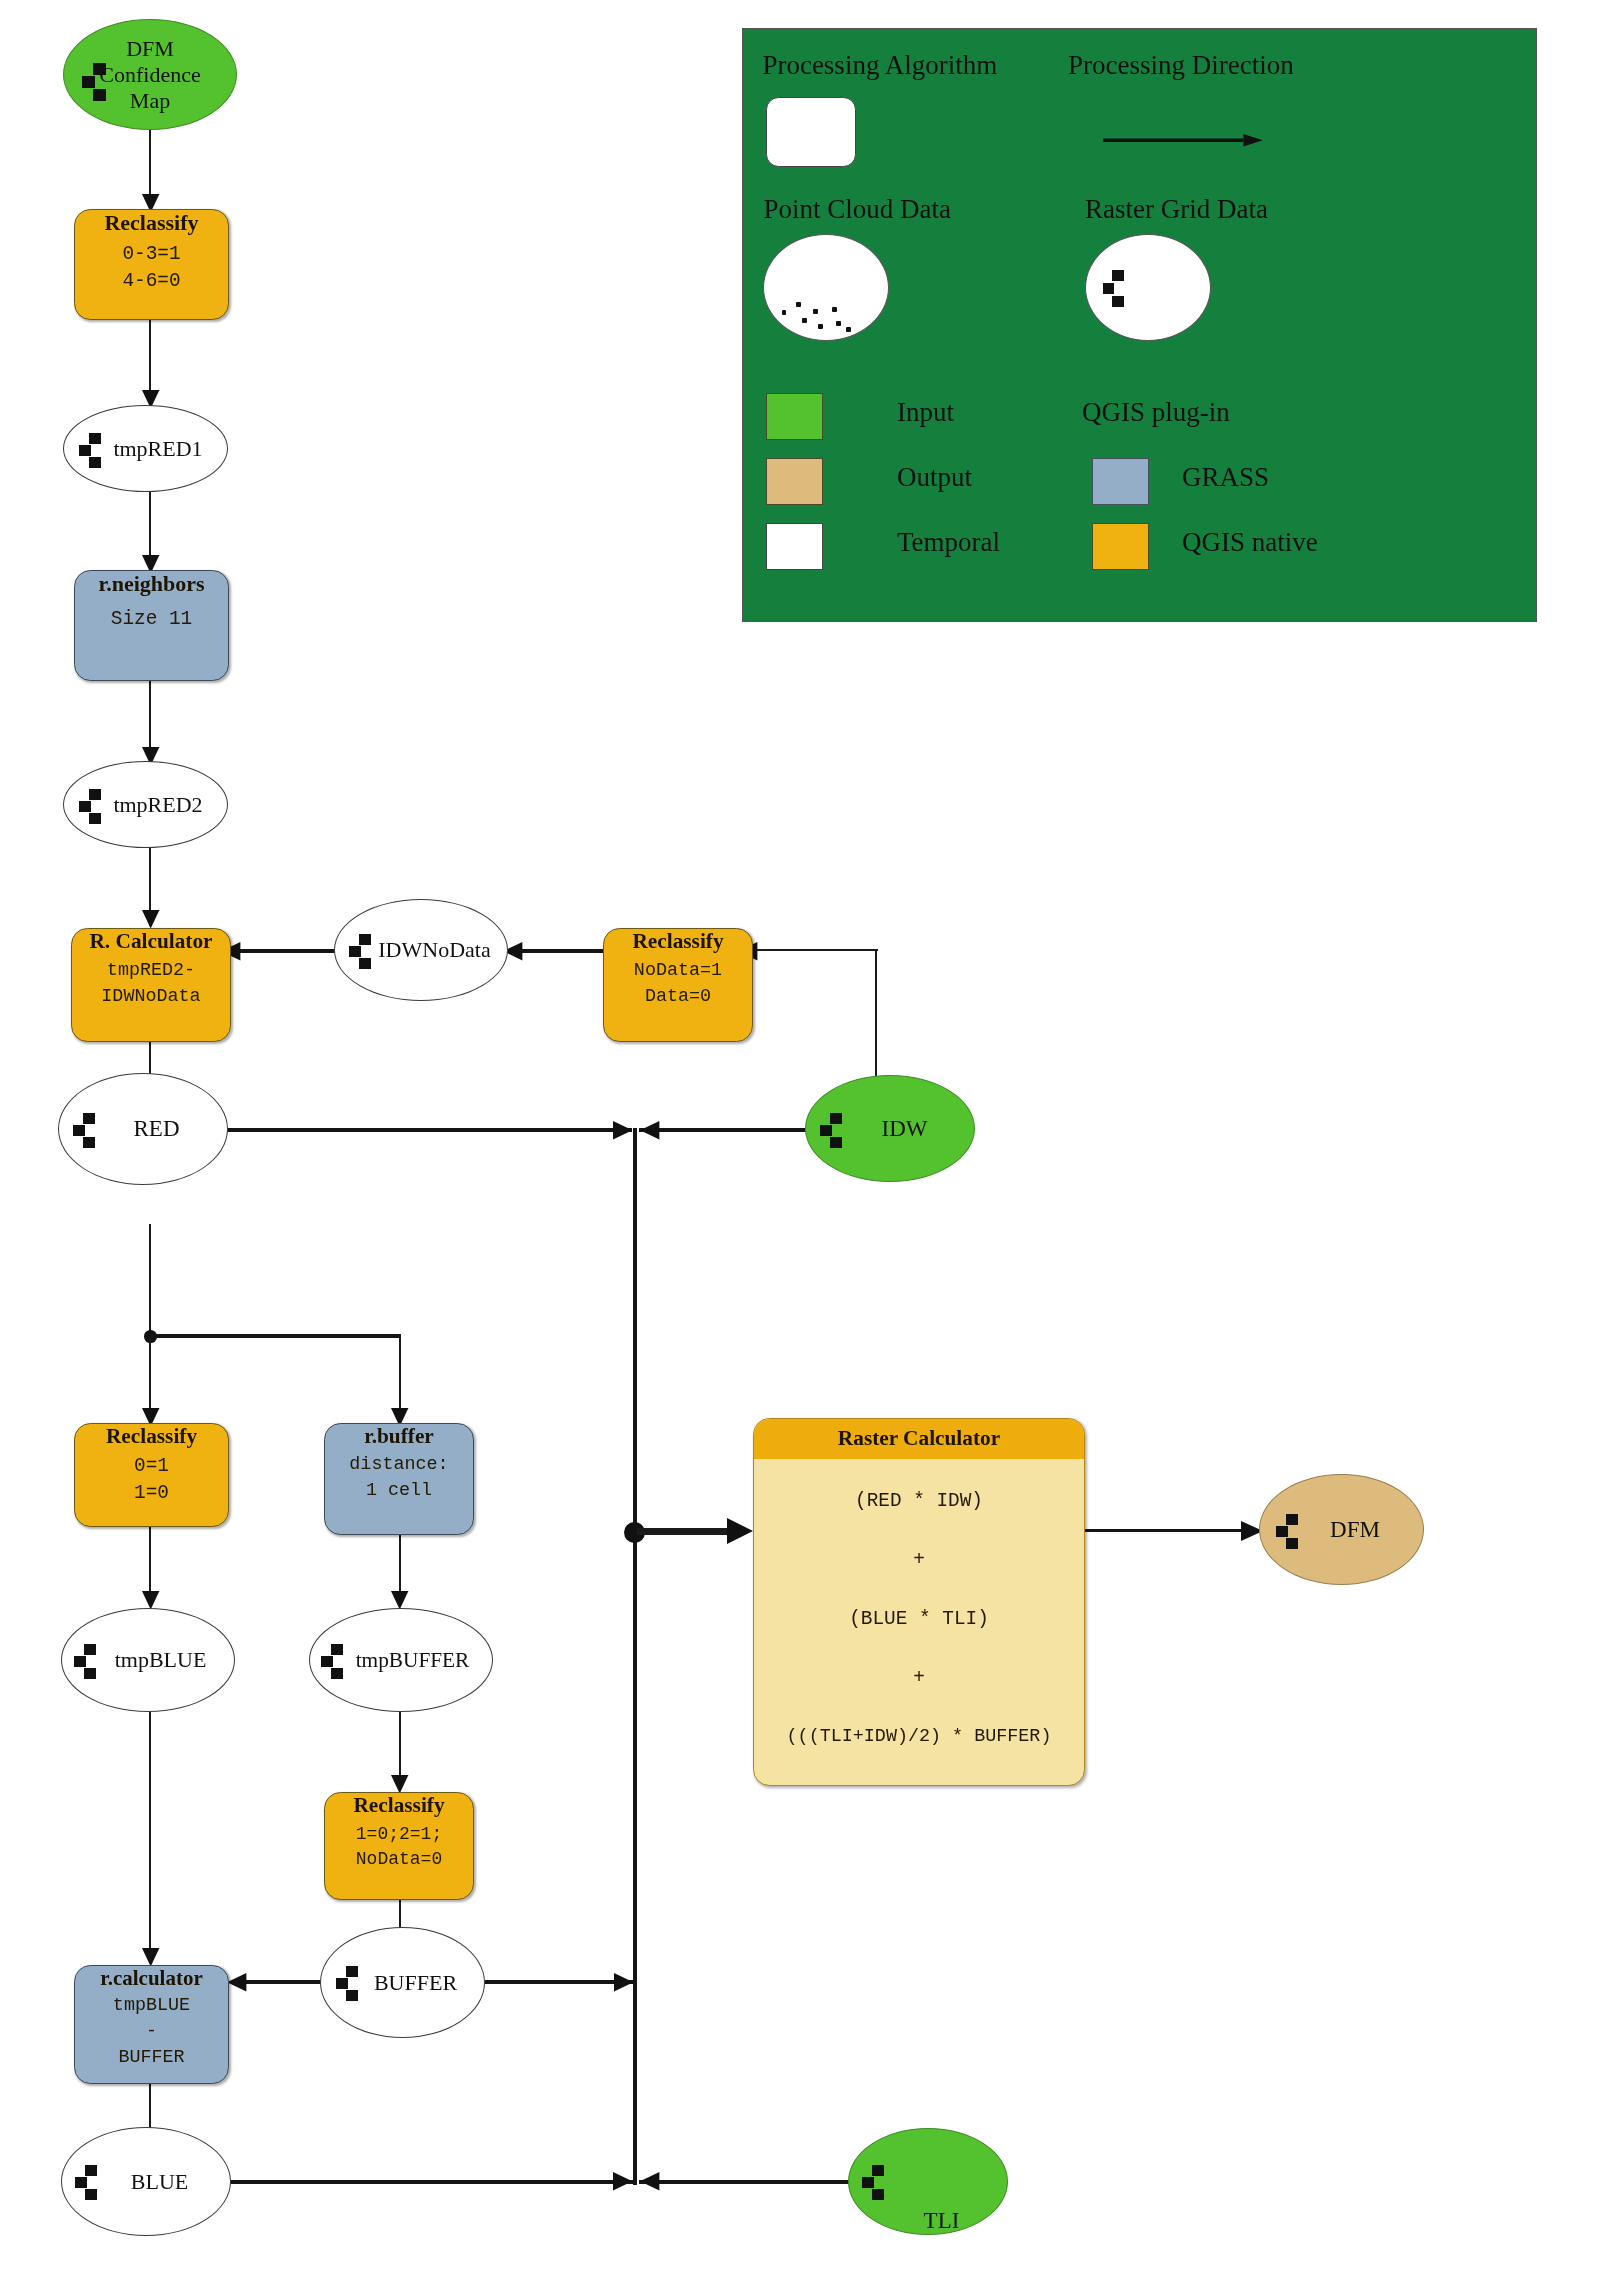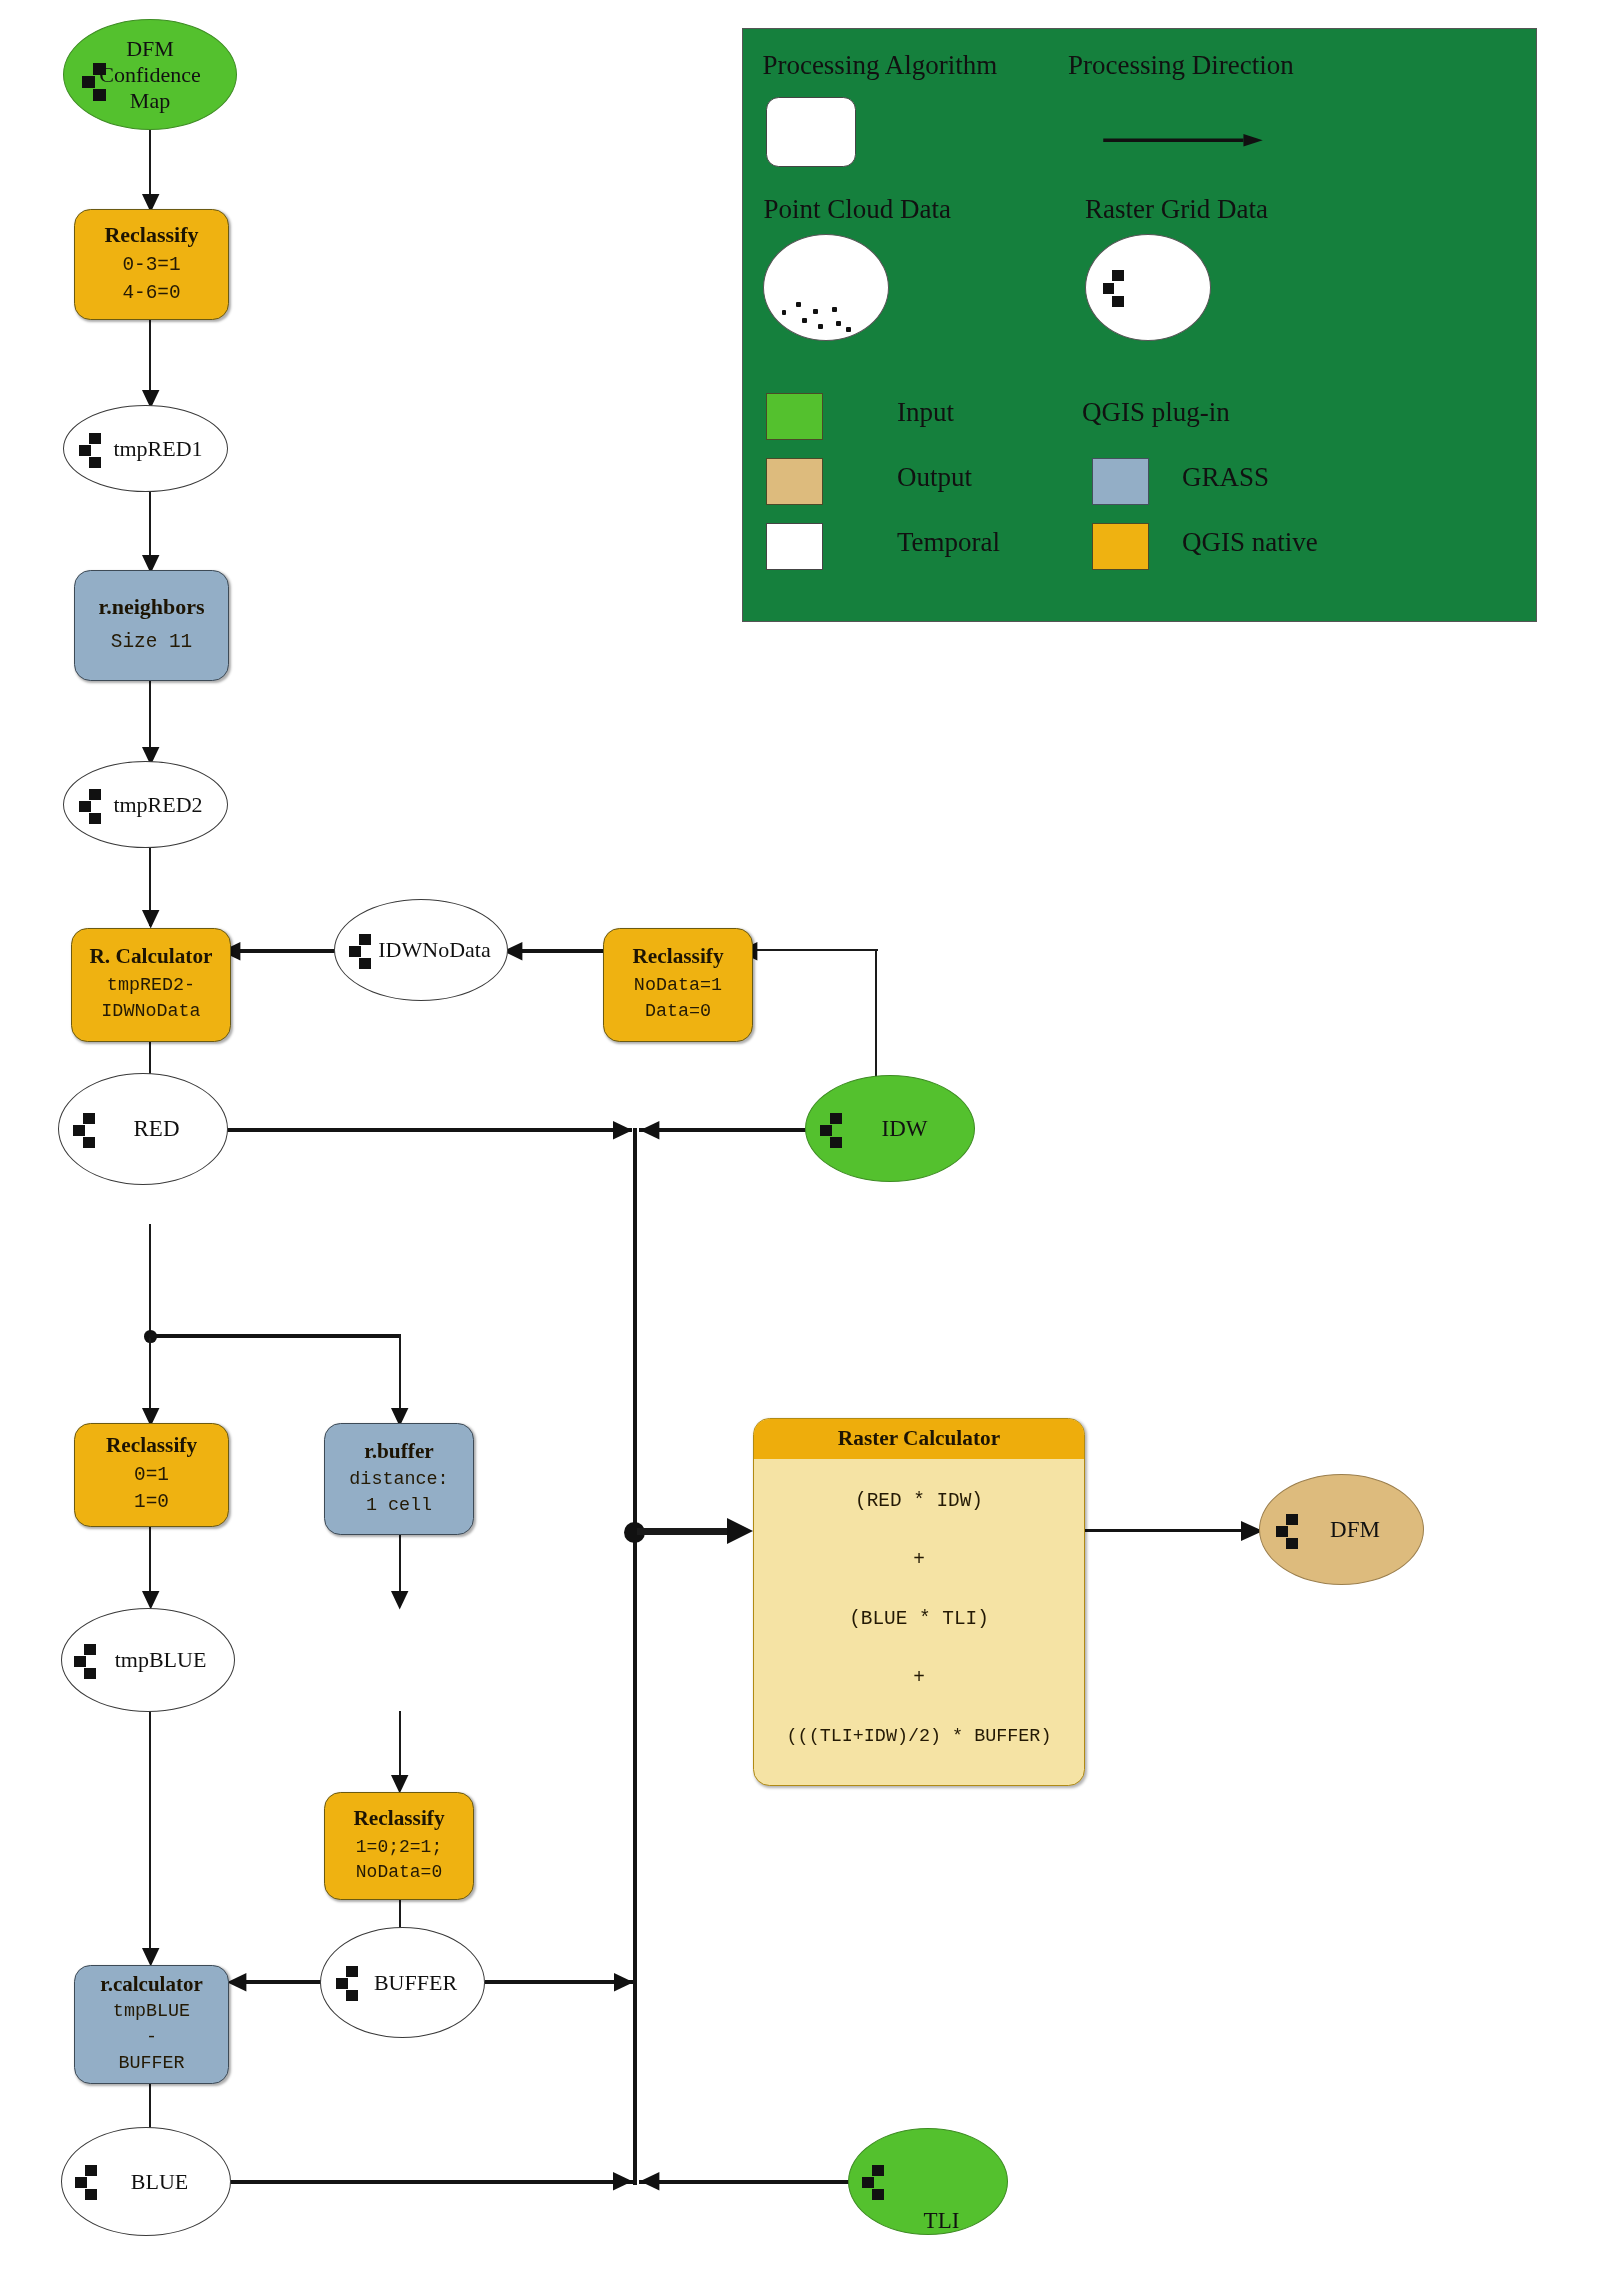--- a/index.html
+++ b/index.html
@@ -1,21 +1,21 @@
 <!DOCTYPE html>
 <html style="font-size:7.8px"><head>
 <meta charset="utf-8">
 <style>
   html,body{margin:0;padding:0;background:#fff;}
   body{font-family:"Liberation Serif", serif;}
   #canvas{position:relative;width:1598px;height:2295px;background:#ffffff;overflow:hidden;}
 
   
   .node{position:absolute;box-sizing:border-box;display:flex;flex-direction:column;
-        align-items:center;justify-content:center;text-align:center;}
+        align-items:center;text-align:center;}
 
   
   .proc{border-radius:16.5px;border:1.5px solid #6b5a12;
         box-shadow:1.5px 1.9px 2.4px rgba(0,0,0,.32);}
   .proc .ttl{font-family:"Liberation Serif",serif;font-weight:bold;color:#1d1403;}
   .proc .sub{font-family:"Liberation Mono",monospace;color:#241a05;line-height:1.42;}
 
   .qgis{background:#efb211;}
   .grass{background:#93aec6;border-color:#3d4a56;}
 
@@ -339,20 +339,28 @@
 
   <div class="node ell" style="left:61px;top:1608px;width:174px;height:104px;">
     <span class="grid-ico" style="position:absolute;left:11.6px;top:35px;width:27px;height:35px;">
       <i style="left:10.2px;top:0;width:12px;height:10.7px;"></i>
       <i style="left:0;top:12px;width:12px;height:10.7px;"></i>
       <i style="left:10.2px;top:24px;width:12px;height:10.7px;"></i>
     </span>
     <span class="lbl" style="font-size:22px;margin-left:25px;">tmpBLUE</span>
   </div>
 
+  <div class="node ell" style="left:309px;top:1608px;width:184px;height:104px;">
+    <span class="grid-ico" style="position:absolute;left:10.7px;top:35px;width:27px;height:35px;">
+      <i style="left:10.2px;top:0;width:12px;height:10.7px;"></i>
+      <i style="left:0;top:12px;width:12px;height:10.7px;"></i>
+      <i style="left:10.2px;top:24px;width:12px;height:10.7px;"></i>
+    </span>
+    <span class="lbl" style="font-size:21.3px;margin-left:23px;">tmpBUFFER</span>
+  </div>
 
   <div class="node proc qgis" style="left:324px;top:1792px;width:150px;height:108px;">
     <div class="ttl" style="font-size:21.3px;margin-bottom:3.9px;">Reclassify</div>
     <div class="sub" style="font-size:18px;">1=0;2=1;</div>
     <div class="sub" style="font-size:18px;">NoData=0</div>
   </div>
 
   <div class="node proc grass" style="left:74px;top:1965px;width:155px;height:119px;">
     <div class="ttl" style="font-size:21px;margin-bottom:2px;">r.calculator</div>
     <div class="sub" style="font-size:18.4px;">tmpBLUE</div>

